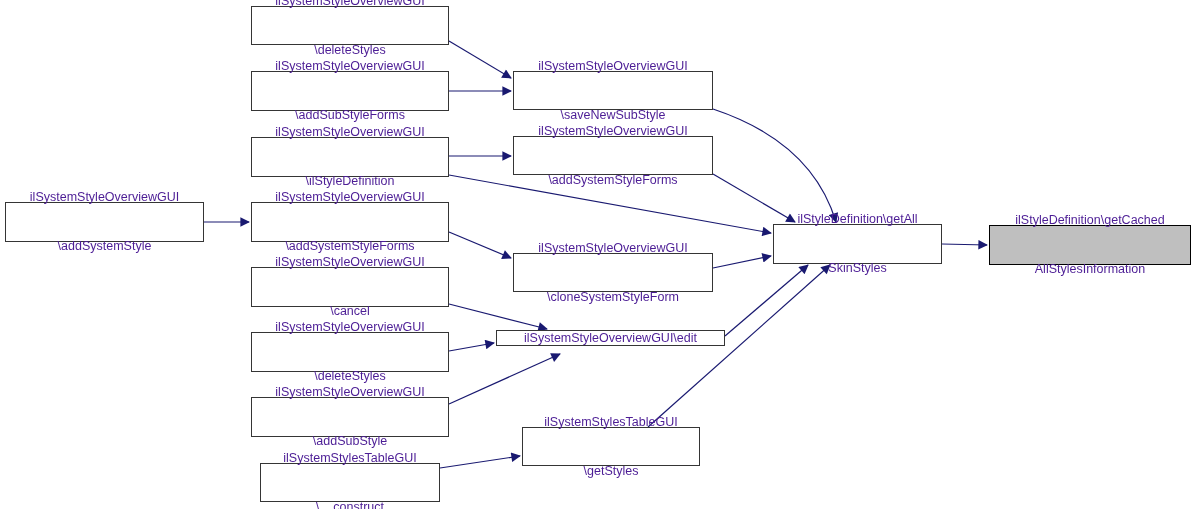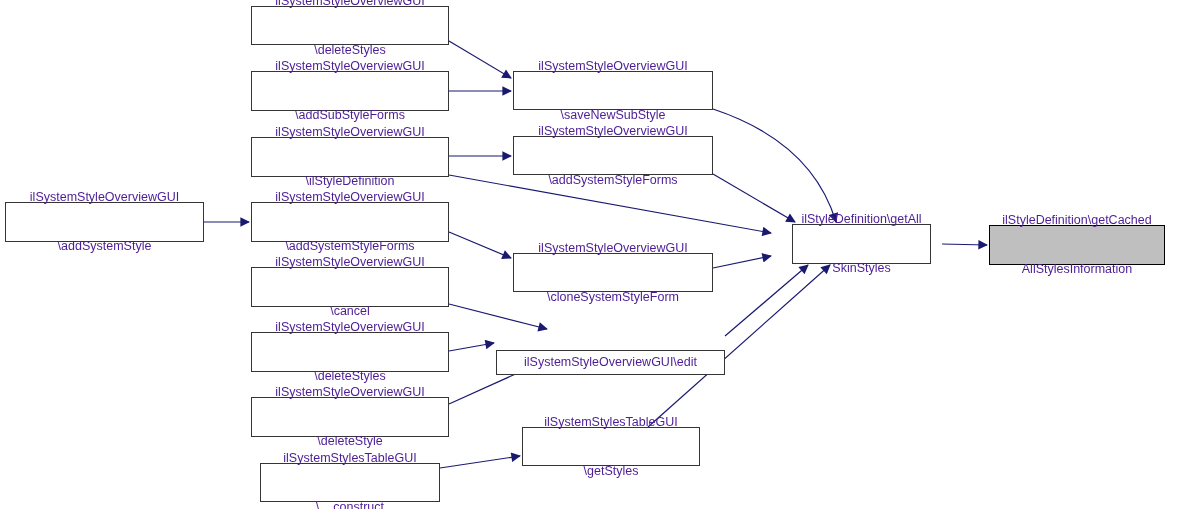--- a/index.html
+++ b/index.html
@@ -102,21 +102,21 @@
     <span>\cancel</span>
   </div>
 
   <div class="node" id="n-deleteStyle" style="left:251px;top:332px;width:198px;height:40px">
     <span>ilSystemStyleOverviewGUI</span>
     <span>\deleteStyles</span>
   </div>
 
   <div class="node" id="n-deleteStyles" style="left:251px;top:397px;width:198px;height:40px">
     <span>ilSystemStyleOverviewGUI</span>
-    <span>\deleteStyle</span>
+    <span>\addSubStyle</span>
   </div>
 
   <div class="node" id="n-construct" style="left:260px;top:463px;width:180px;height:39px">
     <span>ilSystemStylesTableGUI</span>
     <span>\__construct</span>
   </div>
 
   <div class="node" id="n-addSubStyleForms" style="left:513px;top:71px;width:200px;height:39px">
     <span>ilSystemStyleOverviewGUI</span>
     <span>\saveNewSubStyle</span>
@@ -125,32 +125,32 @@
   <div class="node" id="n-checkStyleSettings" style="left:513px;top:136px;width:200px;height:39px">
     <span>ilSystemStyleOverviewGUI</span>
     <span>\addSystemStyleForms</span>
   </div>
 
   <div class="node" id="n-cloneSystemStyleForm" style="left:513px;top:253px;width:200px;height:39px">
     <span>ilSystemStyleOverviewGUI</span>
     <span>\cloneSystemStyleForm</span>
   </div>
 
-  <div class="node" id="n-edit" style="left:496px;top:350px;width:229px;height:25px">
+  <div class="node" id="n-edit" style="left:496px;top:330px;width:229px;height:16px">
     <span>ilSystemStyleOverviewGUI\edit</span>
   </div>
 
   <div class="node" id="n-getStyles" style="left:522px;top:427px;width:178px;height:39px">
     <span>ilSystemStylesTableGUI</span>
     <span>\getStyles</span>
   </div>
 
-  <div class="node" id="n-getAllSkinStyles" style="left:792px;top:224px;width:139px;height:40px">
+  <div class="node" id="n-getAllSkinStyles" style="left:773px;top:224px;width:169px;height:40px">
     <span>ilStyleDefinition\getAll</span>
     <span>SkinStyles</span>
   </div>
 
-  <div class="node highlighted" id="n-getCached" style="left:989px;top:225px;width:176px;height:40px">
+  <div class="node highlighted" id="n-getCached" style="left:989px;top:225px;width:202px;height:40px">
     <span>ilStyleDefinition\getCached</span>
     <span>AllStylesInformation</span>
   </div>
 
 </div>
 
 </body></html>

